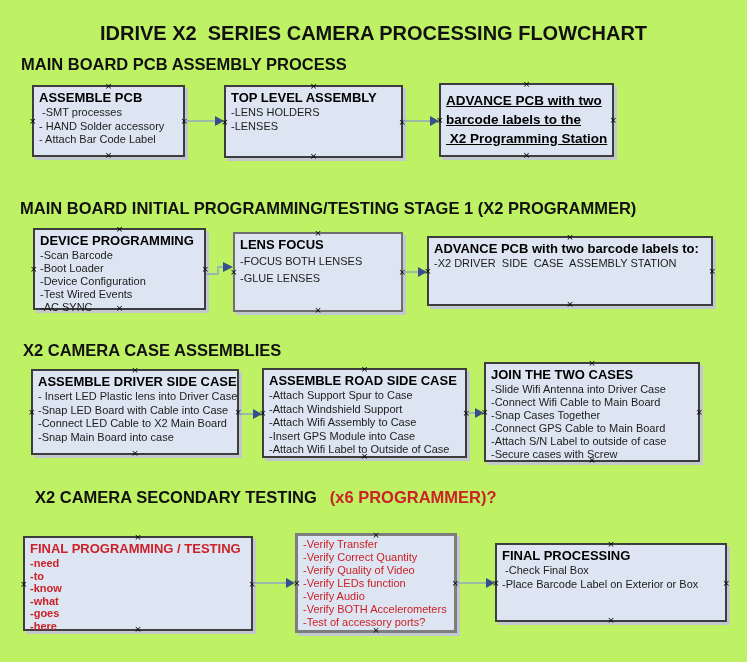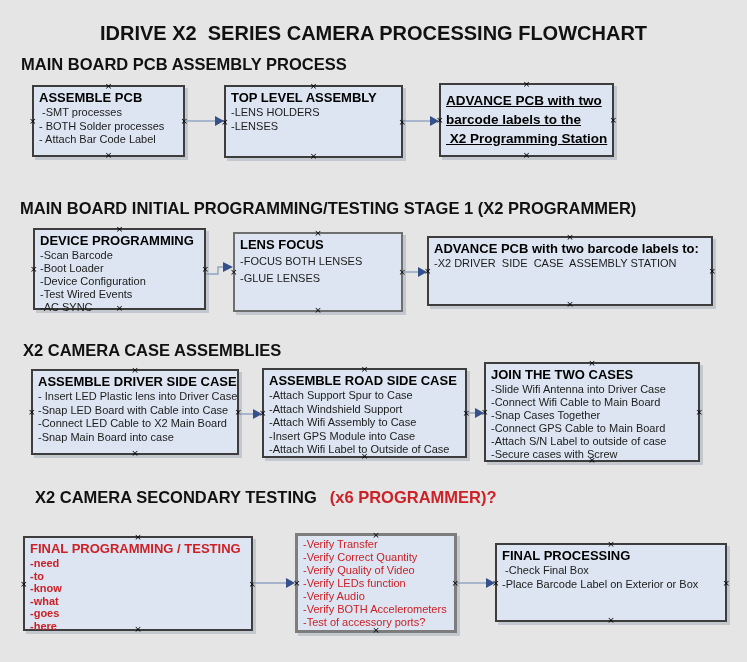--- a/index.html
+++ b/index.html
@@ -1,16 +1,16 @@
 <!DOCTYPE html>
 <html><head>
 <meta charset="utf-8">
 <style>
   html,body{margin:0;padding:0;background:#fff;}
-  #canvas{position:relative;width:747px;height:662px;background:#e5e5e5;overflow:hidden;
+  #canvas{position:relative;width:747px;height:662px;background:#bef264;overflow:hidden;
           font-family:"Liberation Sans",sans-serif;}
   .title{position:absolute;left:0;top:22px;width:747px;text-align:center;
          font-size:20px;font-weight:bold;color:#111;white-space:pre;}
   .heading{position:absolute;font-size:16.5px;font-weight:bold;color:#111;white-space:pre;}
   .h1{left:21px;top:55px;}
   .h2{left:20px;top:199px;}
   .h3{left:23px;top:341px;}
   .h4{left:35px;top:488px;}
   .heading .redpart{color:#cc2127;margin-left:13px;}
   .fbox{position:absolute;box-sizing:border-box;background:#dce5f1;
@@ -42,21 +42,21 @@
 
   <div class="heading h1">MAIN BOARD PCB ASSEMBLY PROCESS</div>
   <div class="heading h2">MAIN BOARD INITIAL PROGRAMMING/TESTING STAGE 1 (X2 PROGRAMMER)</div>
   <div class="heading h3">X2 CAMERA CASE ASSEMBLIES</div>
   <div class="heading h4"><span>X2 CAMERA SECONDARY TESTING</span><span class="redpart">(x6 PROGRAMMER)?</span></div>
 
   <div id="boxes">
       <div class="fbox" style="left: 32px; top: 85px; width: 153px; height: 72px;">
         <div class="btitle">ASSEMBLE PCB</div>
         <div class="bitem"> -SMT processes</div>
-        <div class="bitem">- BOTH Solder processes</div>
+        <div class="bitem">- HAND Solder accessory</div>
         <div class="bitem">- Attach Bar Code Label</div>
         <span class="cp cp-t">×</span>
         <span class="cp cp-b">×</span>
         <span class="cp cp-l">×</span>
         <span class="cp cp-r">×</span>
       </div>
       <div class="fbox" style="left: 224px; top: 85px; width: 179px; height: 73px;">
         <div class="btitle">TOP LEVEL ASSEMBLY</div>
         <div class="bitem">-LENS HOLDERS</div>
         <div class="bitem">-LENSES</div>

